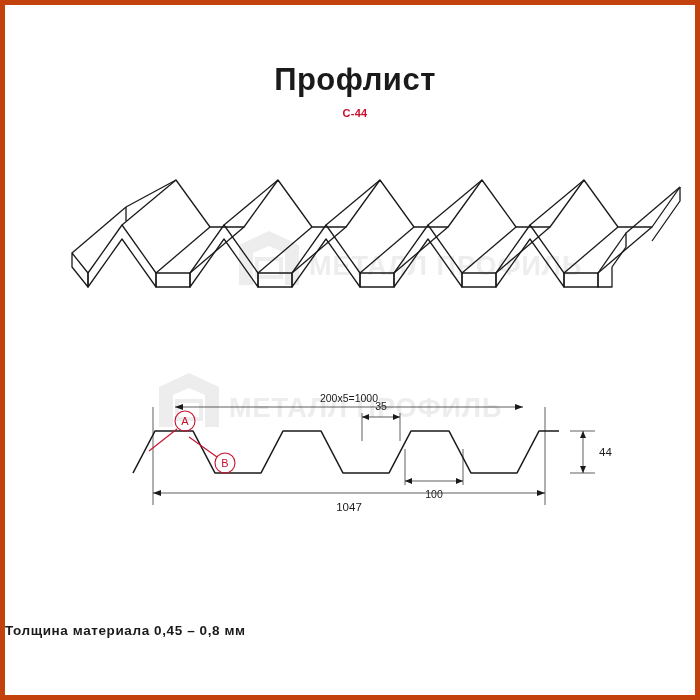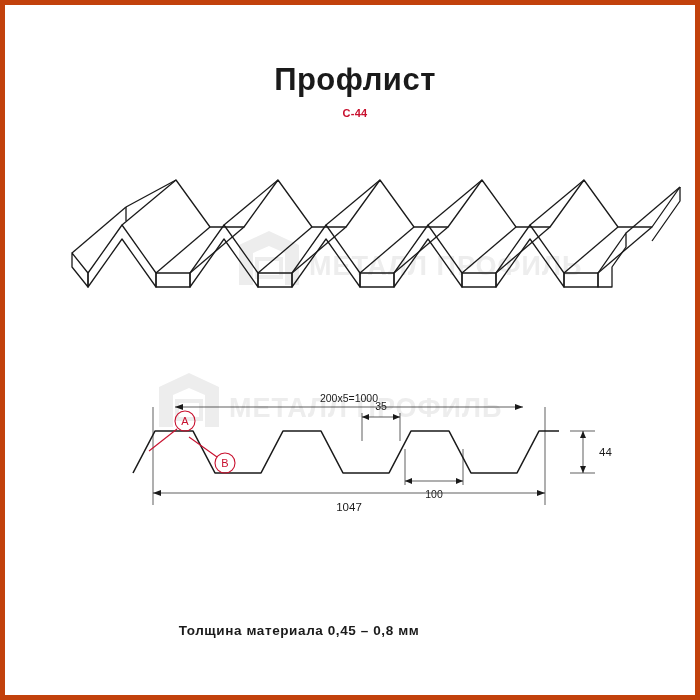--- a/index.html
+++ b/index.html
@@ -55,21 +55,21 @@
     top: 380px;
     left: 110px;
     width: 500px;
     height: 150px;
   }
   .footer-note {
     position: absolute;
     top: 618px;
     left: 0;
     width: 588px;
-    text-align: center;
+    text-align: left;
     font-size: 13.5px;
     font-weight: bold;
     letter-spacing: 0.6px;
     color: #1a1a1a;
   }
   .watermark {
     position: absolute;
     pointer-events: none;
     opacity: 1;
   }

